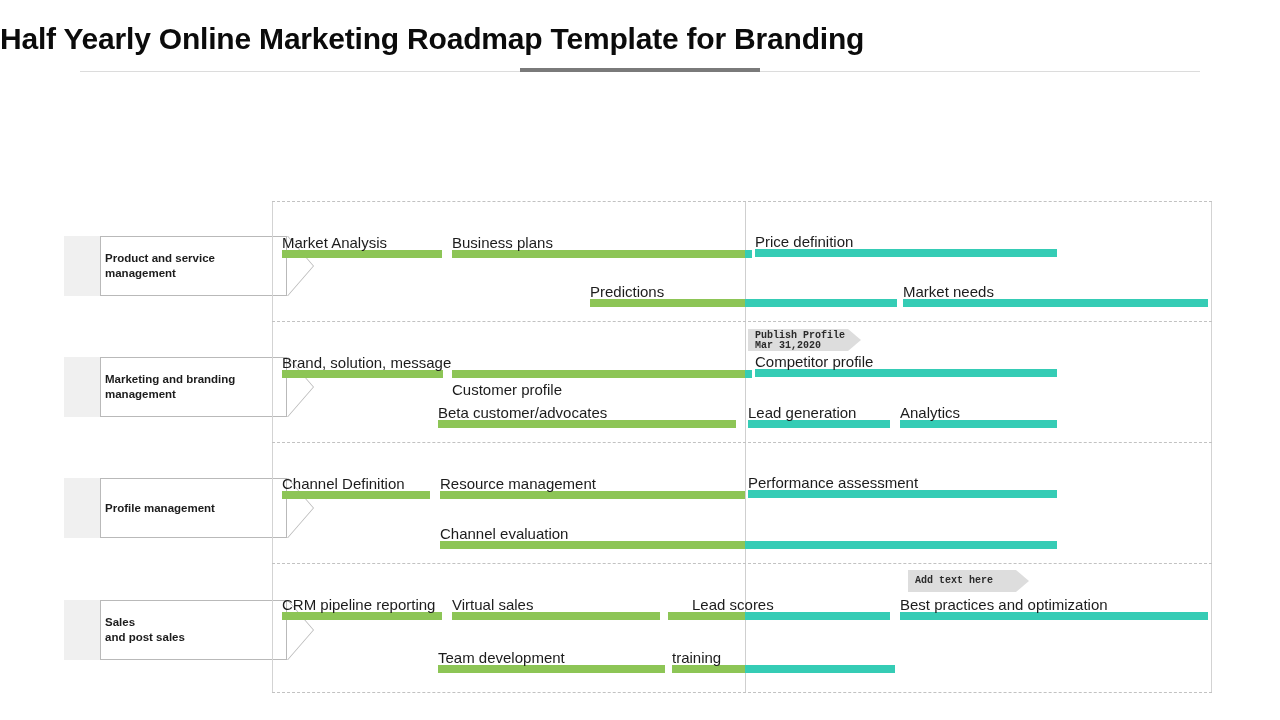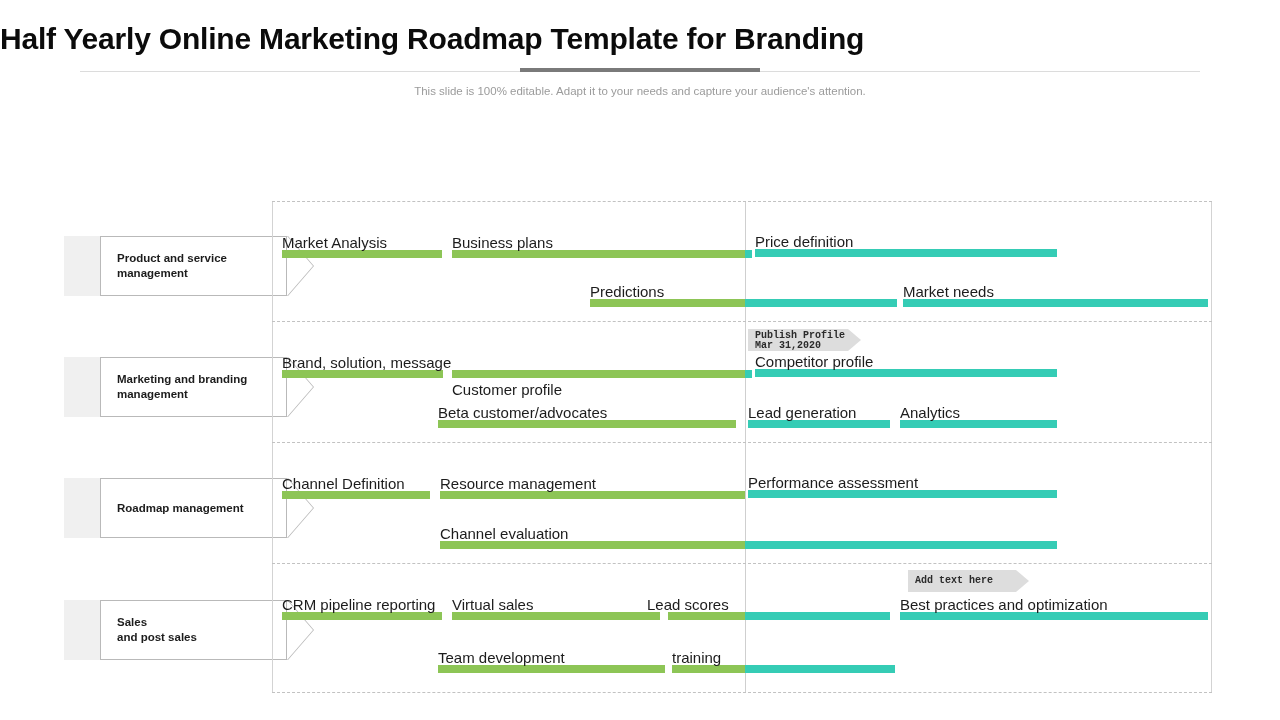--- a/index.html
+++ b/index.html
@@ -70,21 +70,21 @@
   }
   .cat .tip::before {
     content: ""; position: absolute; left: -26px; top: -30px;
     width: 0; height: 0;
     border-top: 30px solid transparent;
     border-bottom: 30px solid transparent;
     border-left: 26px solid transparent;
   }
   .cat .label {
     font-size: 11.5px; font-weight: bold; color: #1c1c1c;
-    line-height: 15px; padding-left: 16px; white-space: pre-line;
+    line-height: 15px; padding-left: 4px; white-space: pre-line;
   }
 
   
   #panel {
     position: absolute; left: 272px; top: 201px;
     width: 940px; height: 492px;
   }
   #panel .edge-left {
     position: absolute; left: 0; top: 0; width: 1px; height: 492px;
     background: #d3d3d3;
@@ -132,21 +132,20 @@
   }
 </style>
 </head>
 <body>
 
 <div id="stage">
 
   <div class="page-title">Half Yearly Online Marketing Roadmap  Template for Branding</div>
   <div class="title-rule"></div>
   <div class="title-accent"></div>
-  <div class="subtitle">This slide is 100% editable. Adapt it to your needs and capture your audience's attention.</div>
 
 
   <div class="cat" id="cat-0" style="left:64px; top:236px;">
     <div class="stub"></div>
     <div class="body">
       <span class="label">Product and service
 management</span>
     </div>
     <div class="tip"></div>
   </div>
@@ -156,21 +155,21 @@
     <div class="body">
       <span class="label">Marketing and branding
 management</span>
     </div>
     <div class="tip"></div>
   </div>
 
   <div class="cat" id="cat-2" style="left:64px; top:478px;">
     <div class="stub"></div>
     <div class="body">
-      <span class="label">Roadmap management</span>
+      <span class="label">Profile management</span>
     </div>
     <div class="tip"></div>
   </div>
 
   <div class="cat" id="cat-3" style="left:64px; top:600px;">
     <div class="stub"></div>
     <div class="body">
       <span class="label">Sales
 and post sales</span>
     </div>
@@ -258,21 +257,21 @@
         </div>
         <div class="barlabel" style="left: 10px; width: 160px; top: 395px;">CRM pipeline reporting</div>
         <div class="bar" style="left: 180px; top: 411px; width: 208px;">
           <div class="seg" style="left: 0px; width: 208px; background: rgb(141, 197, 86);"></div>
         </div>
         <div class="barlabel" style="left: 180px; width: 208px; top: 395px;">Virtual sales</div>
         <div class="bar" style="left: 396px; top: 411px; width: 222px;">
           <div class="seg" style="left: 0px; width: 77px; background: rgb(141, 197, 86);"></div>
           <div class="seg" style="left: 77px; width: 145px; background: rgb(53, 204, 181);"></div>
         </div>
-        <div class="barlabel" style="left: 375px; width: 222px; top: 395px;">Lead scores</div>
+        <div class="barlabel" style="left: 420px; width: 222px; top: 395px;">Lead scores</div>
         <div class="bar" style="left: 628px; top: 411px; width: 308px;">
           <div class="seg" style="left: 0px; width: 308px; background: rgb(53, 204, 181);"></div>
         </div>
         <div class="barlabel" style="left: 628px; width: 308px; top: 395px;">Best practices and optimization</div>
         <div class="bar" style="left: 166px; top: 464px; width: 227px;">
           <div class="seg" style="left: 0px; width: 227px; background: rgb(141, 197, 86);"></div>
         </div>
         <div class="barlabel" style="left: 166px; width: 227px; top: 448px;">Team development</div>
         <div class="bar" style="left: 400px; top: 464px; width: 223px;">
           <div class="seg" style="left: 0px; width: 73px; background: rgb(141, 197, 86);"></div>

